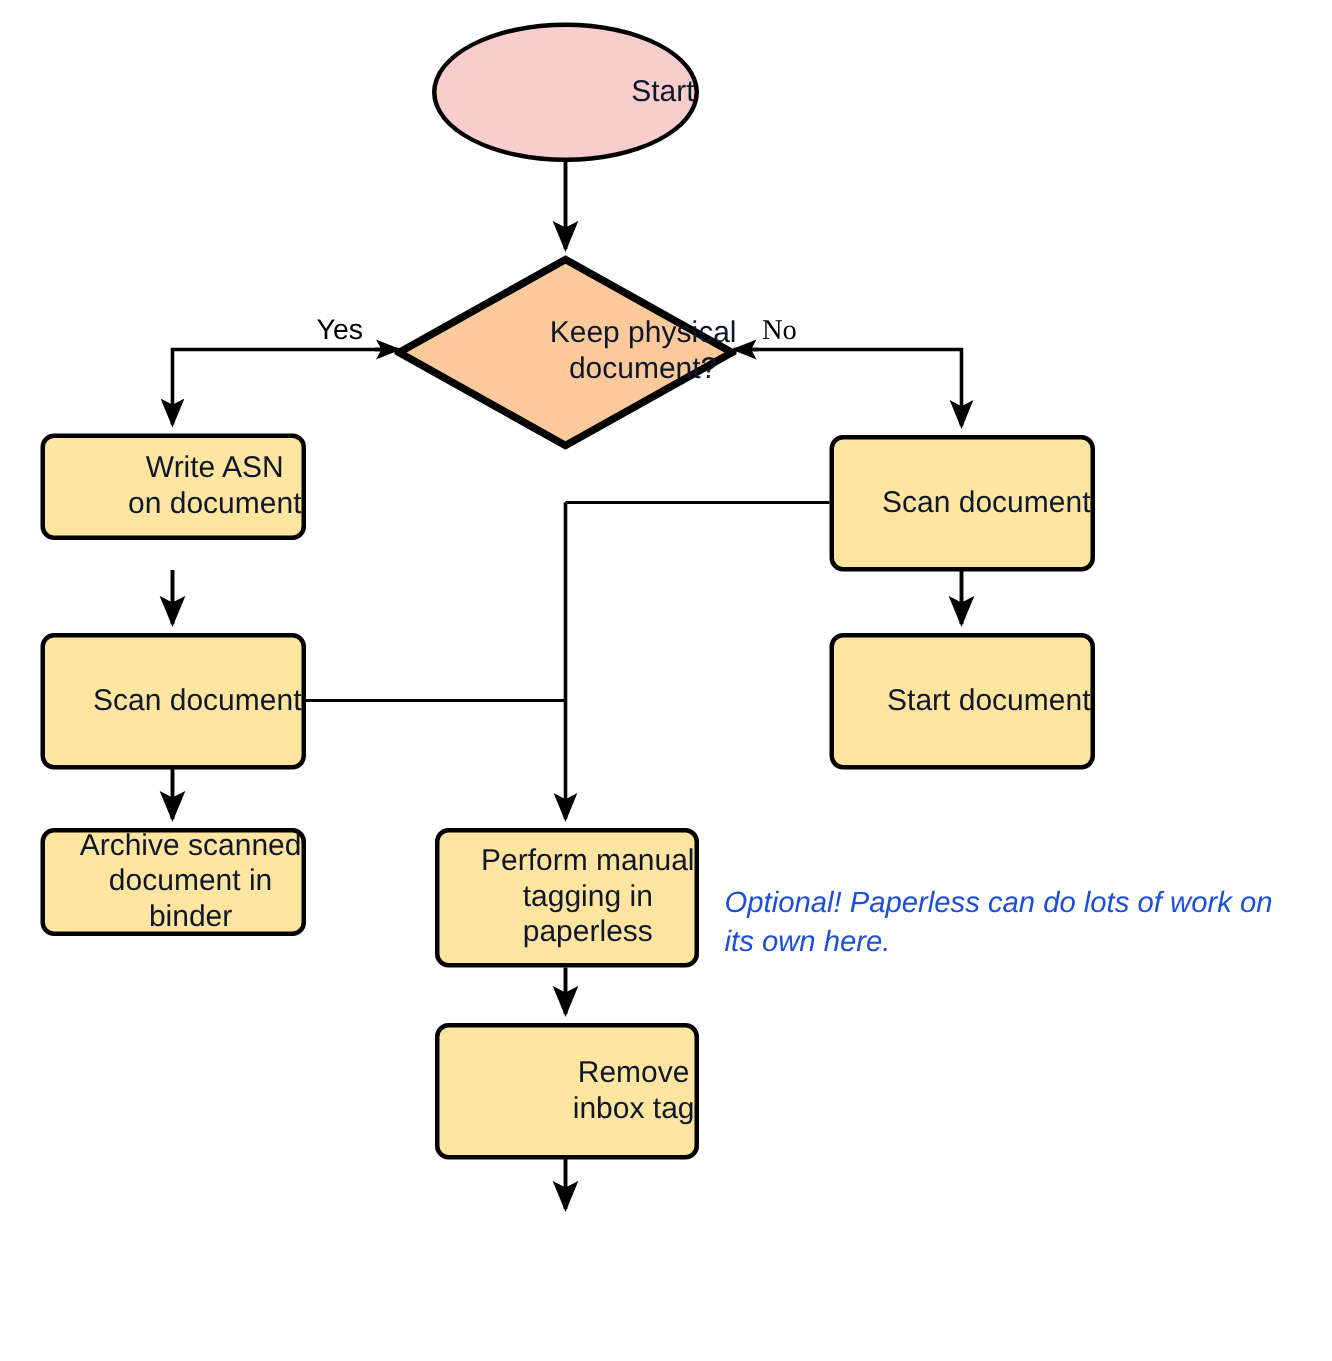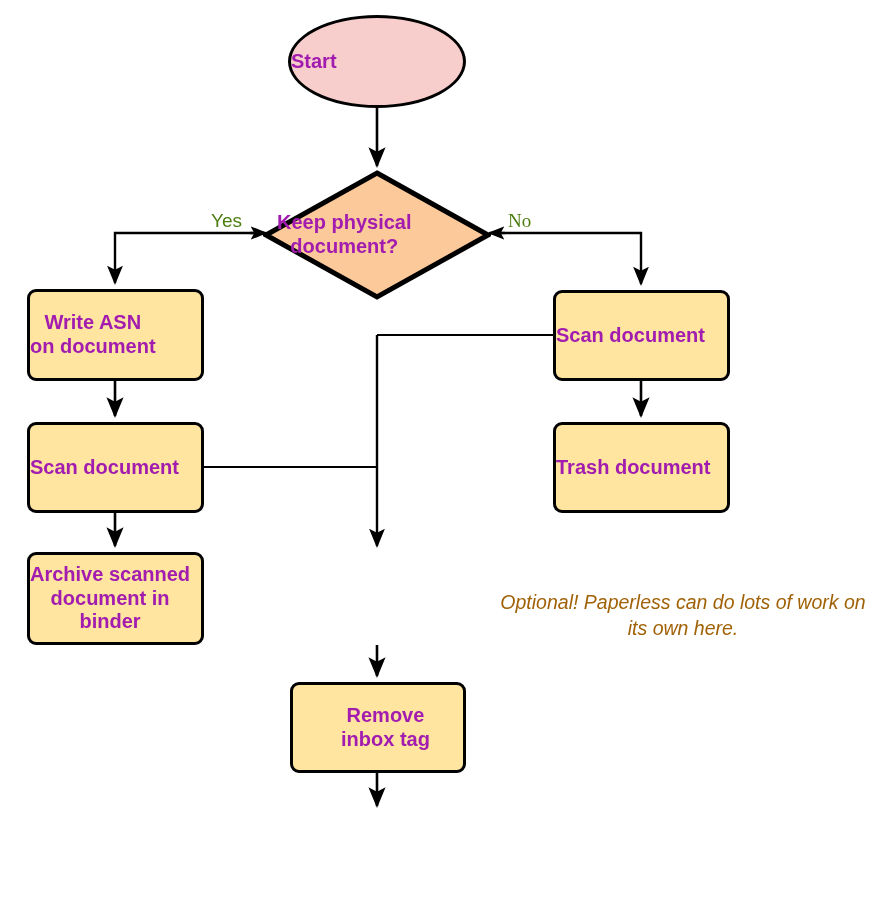--- a/index.html
+++ b/index.html
@@ -25,26 +25,25 @@
     top: 0;
     width: 888px;
     height: 907px;
     pointer-events: none;
   }
   .node {
     position: absolute;
     box-sizing: border-box;
     display: flex;
     align-items: center;
-    justify-content: flex-start;
+    justify-content: flex-end;
     text-align: center;
-    color: #a21caf;
+    color: #0f172a;
     line-height: 1.18;
     white-space: pre-line;
-    font-weight: bold;
   }
   .node-terminator {
     border: 3px solid #000000;
     border-radius: 50%;
     background: #f8cecc;
     font-size: 20px;
   }
   .node-process {
     border: 3px solid #000000;
     border-radius: 9px;
@@ -65,32 +64,31 @@
     height: 100%;
   }
   .decision-label {
     position: relative;
     z-index: 2;
     margin-left: 14px;
   }
   .edge-label {
     position: absolute;
     font-size: 19px;
-    color: #4d7c0f;
+    color: #000000;
     white-space: nowrap;
     text-align: center;
   }
   .annotation {
     position: absolute;
     font-size: 19.5px;
     font-style: italic;
-    color: #a16207;
+    color: #1d4ed8;
     line-height: 1.33;
     white-space: pre-line;
-    text-align: center;
   }
 </style>
 </head>
 <body>
 
 <div id="canvas">
 
   <svg id="edges" viewBox="0 0 888 907" width="888" height="907" xmlns="http://www.w3.org/2000/svg">
     <defs>
       <marker id="arrow" markerWidth="10" markerHeight="10" refX="7.2" refY="3.6" orient="auto" markerUnits="strokeWidth">
@@ -131,43 +129,48 @@
   </div>
 
   <div class="node node-decision" style="left:263px; top:170px; width:228px; height:130px;">
     <svg class="diamond-shape" viewBox="0 0 228 130" preserveAspectRatio="none" xmlns="http://www.w3.org/2000/svg">
       <polygon points="114,3 225,65 114,127 3,65" fill="#fcc99b" stroke="#000000" stroke-width="5" stroke-linejoin="miter"></polygon>
     </svg>
     <span class="decision-label">Keep physical
 document?</span>
   </div>
 
-  <div class="node node-process" style="left:27px; top:289px; width:177px; height:92px;">
+  <div class="node node-process" style="left:27px; top:289px; width:177px; height:71px;">
     <span>Write ASN
 on document</span>
   </div>
 
   <div class="node node-process" style="left:27px; top:422px; width:177px; height:91px;">
     <span>Scan document</span>
   </div>
 
-  <div class="node node-process" style="left:27px; top:552px; width:177px; height:93px;">
+  <div class="node node-process" style="left:27px; top:552px; width:177px; height:72px;">
     <span>Archive scanned
 document in
 binder</span>
   </div>
 
   <div class="node node-process" style="left:553px; top:290px; width:177px; height:91px;">
     <span>Scan document</span>
   </div>
 
   <div class="node node-process" style="left:553px; top:422px; width:177px; height:91px;">
-    <span>Trash document</span>
+    <span>Start document</span>
   </div>
 
+  <div class="node node-process" style="left:290px; top:552px; width:176px; height:93px;">
+    <span>Perform manual
+tagging in
+paperless</span>
+  </div>
 
   <div class="node node-process" style="left:290px; top:682px; width:176px; height:91px;padding-left:48px;">
     <span>Remove
 inbox tag</span>
   </div>
 
 
   <div class="edge-label" style="left:211px; top:210px;">Yes</div>
   <div class="edge-label" style="left:508px; top:210px;font-family:Liberation Serif, serif;">No</div>
 

